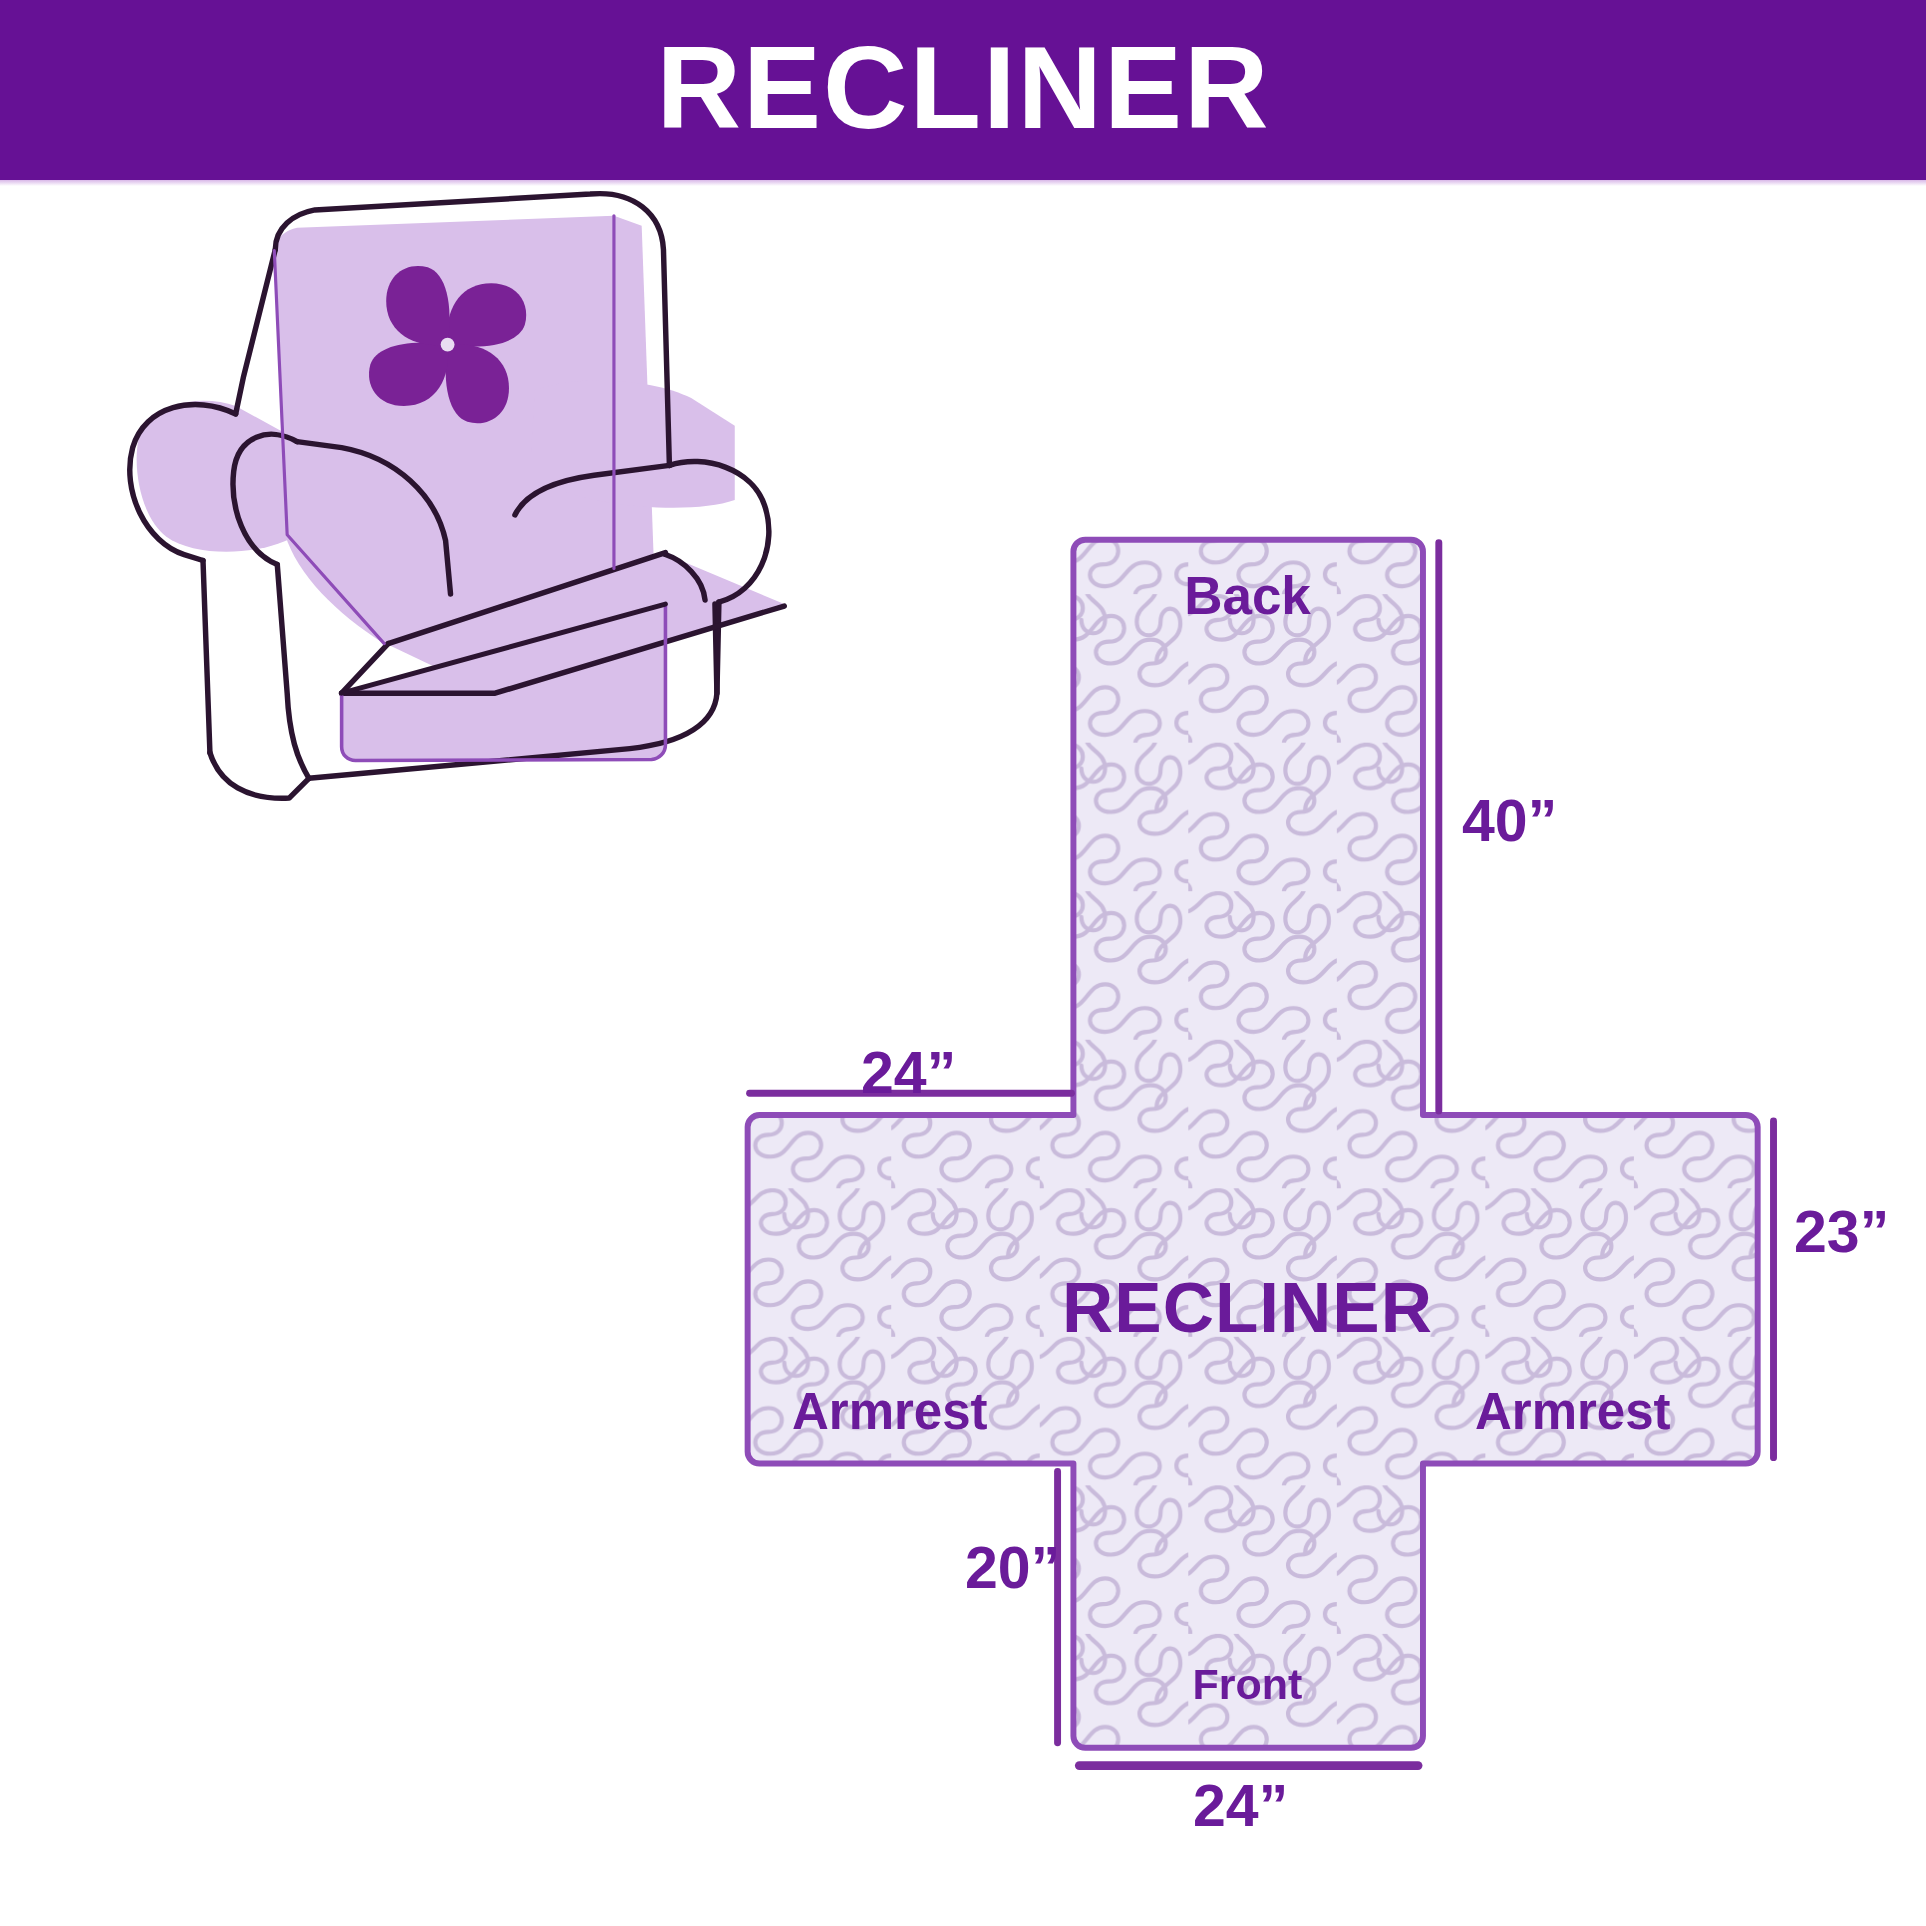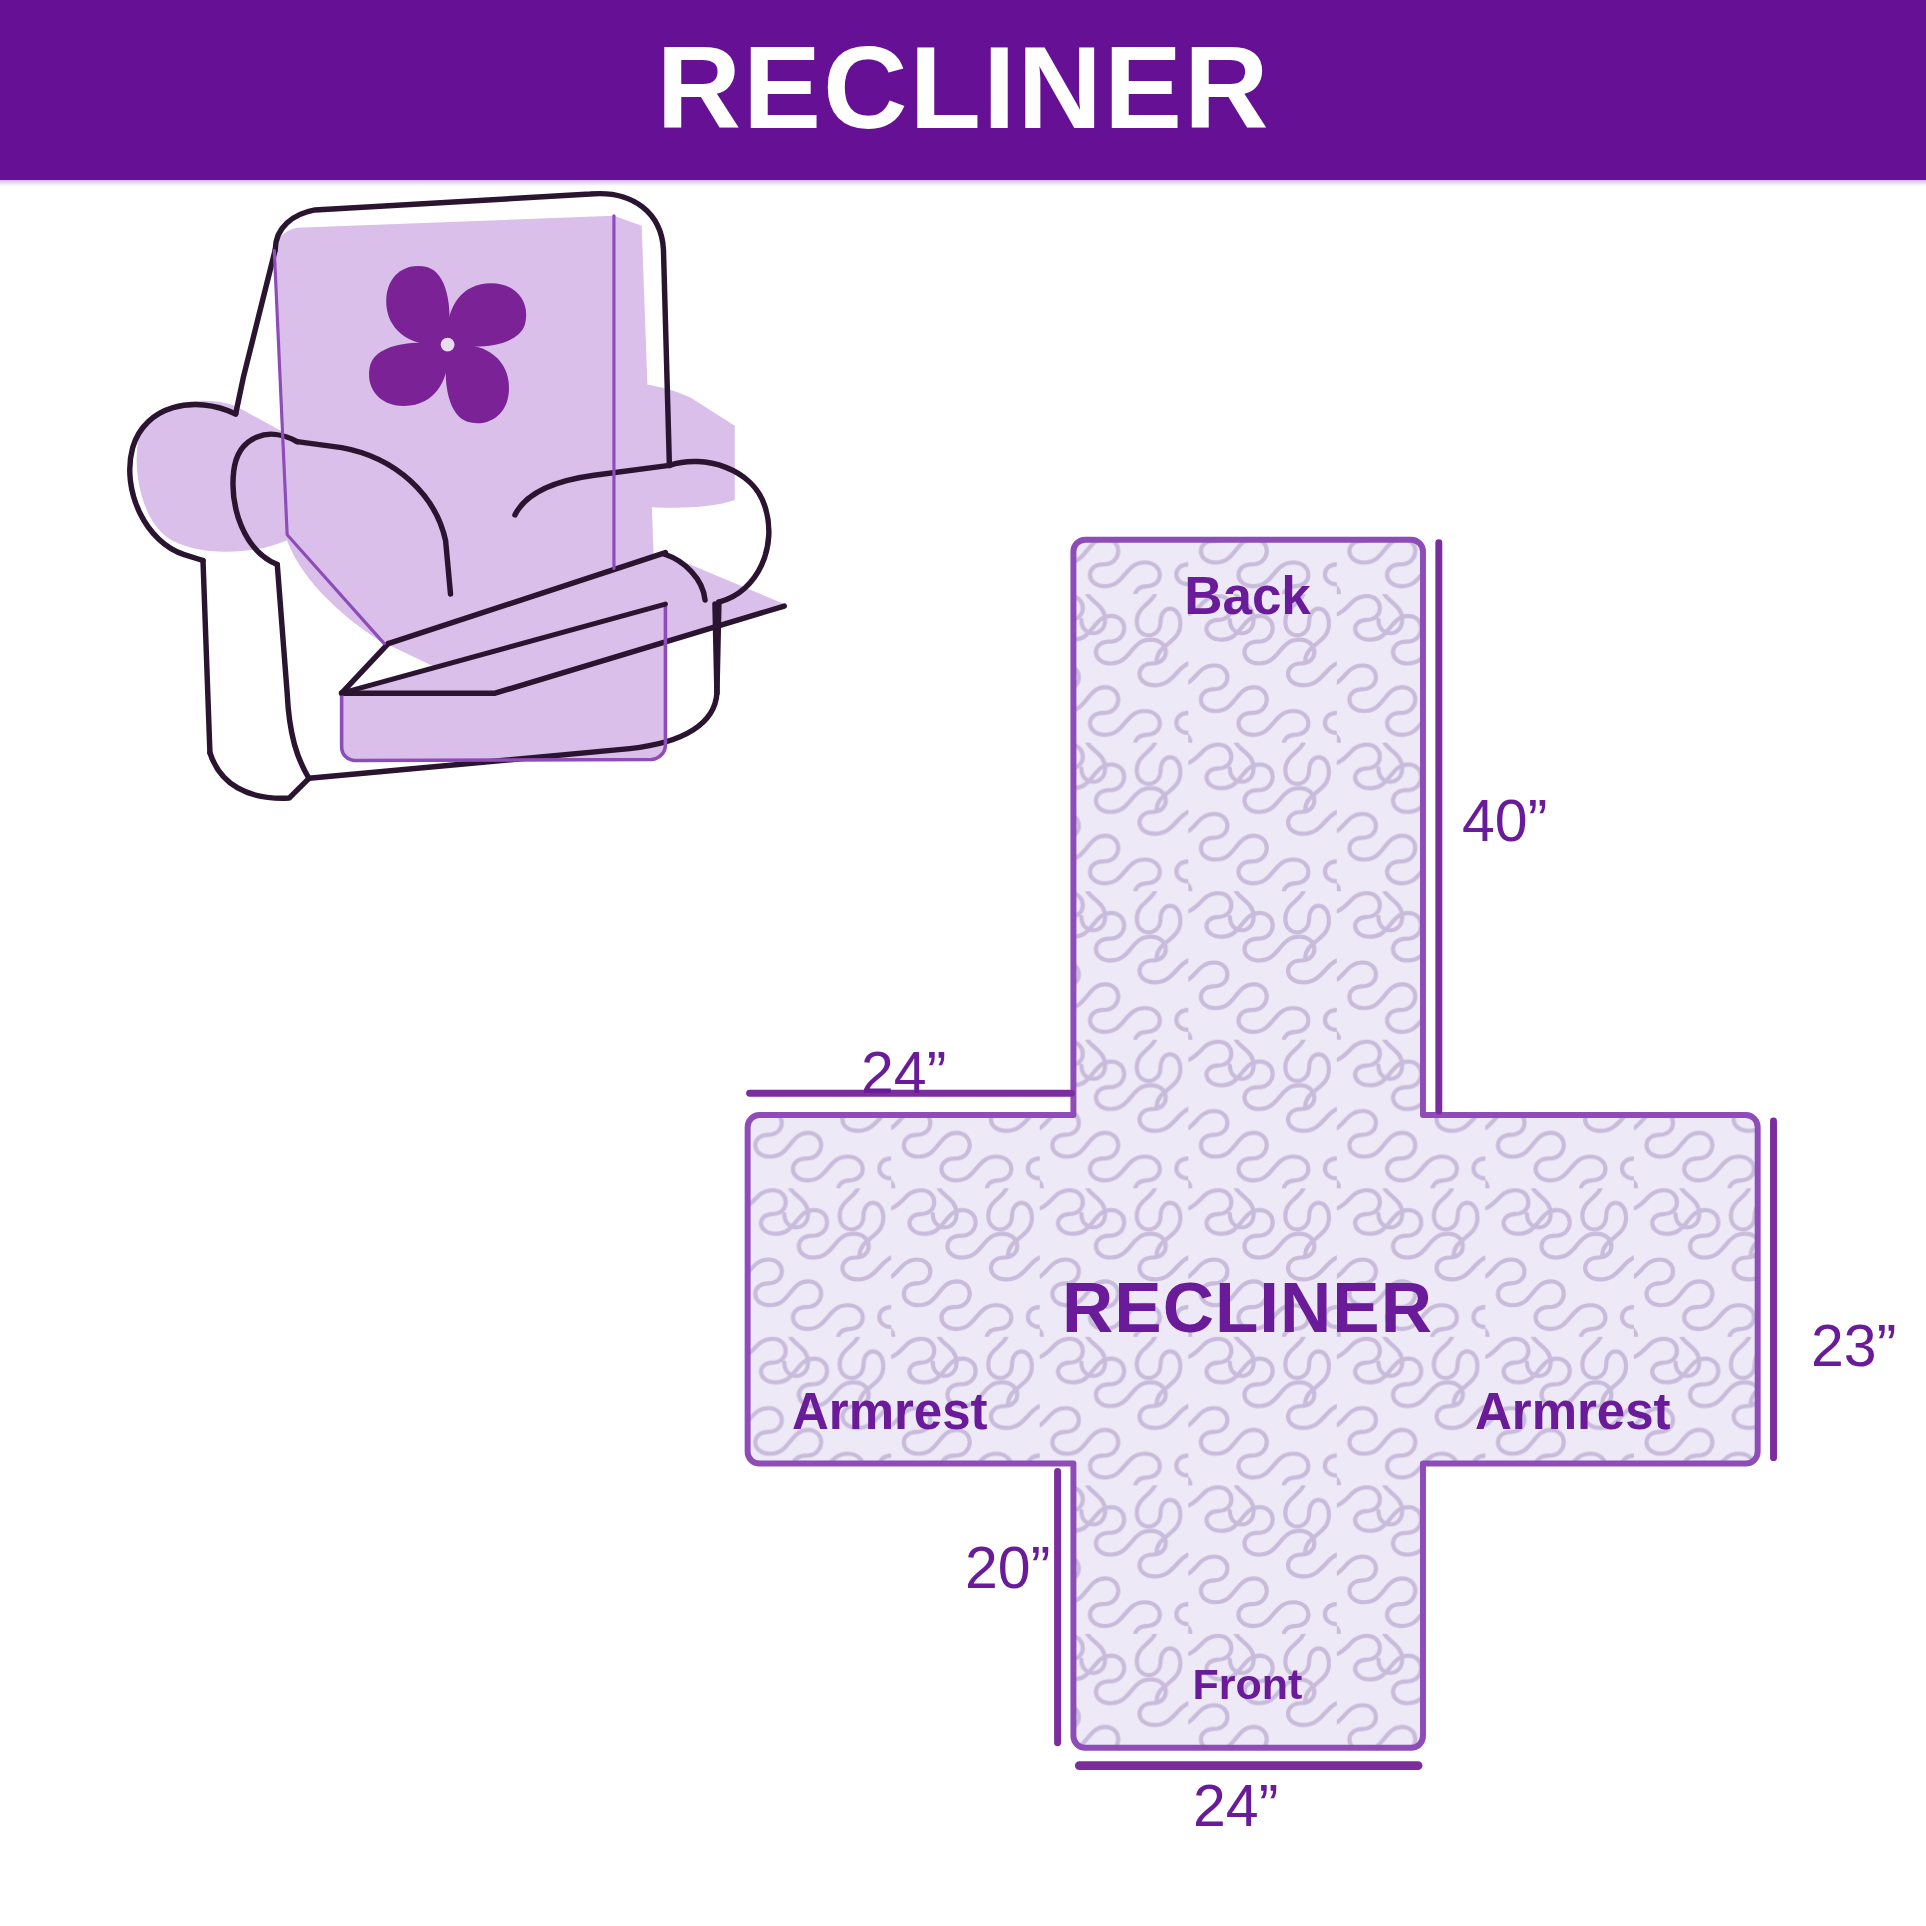--- a/index.html
+++ b/index.html
@@ -45,28 +45,28 @@
   }
   .lbl-back   {left:1073px;top:569px;width:349px;text-align:center;font-size:53px;}
   .lbl-front  {left:1073px;top:1663px;width:349px;text-align:center;font-size:43px;}
   .lbl-recliner{left:990px;top:1272px;width:515px;text-align:center;font-size:71px;letter-spacing:1px;}
   .lbl-arm-l  {left:792px;top:1386px;font-size:51px;}
   .lbl-arm-r  {left:1475px;top:1386px;font-size:51px;}
 
   .dim{
     position:absolute;
     color:#6A1B9A;
-    font-weight:normal;
+    font-weight:bold;
     white-space:nowrap;
     line-height:1;
     font-size:59px;
   }
   .dim-40 {left:1462px;top:792px;}
   .dim-24t{left:861px;top:1044px;}
-  .dim-23 {left:1794px;top:1317px;margin-left:17px;}
+  .dim-23 {left:1794px;top:1203px;}
   .dim-19 {left:965px;top:1539px;}
   .dim-24b{left:1193px;top:1777px;}
 </style>
 </head>
 <body>
 
 <div class="banner">
   <div class="banner-title">RECLINER</div>
 </div>
 <div class="banner-shadow"></div>

